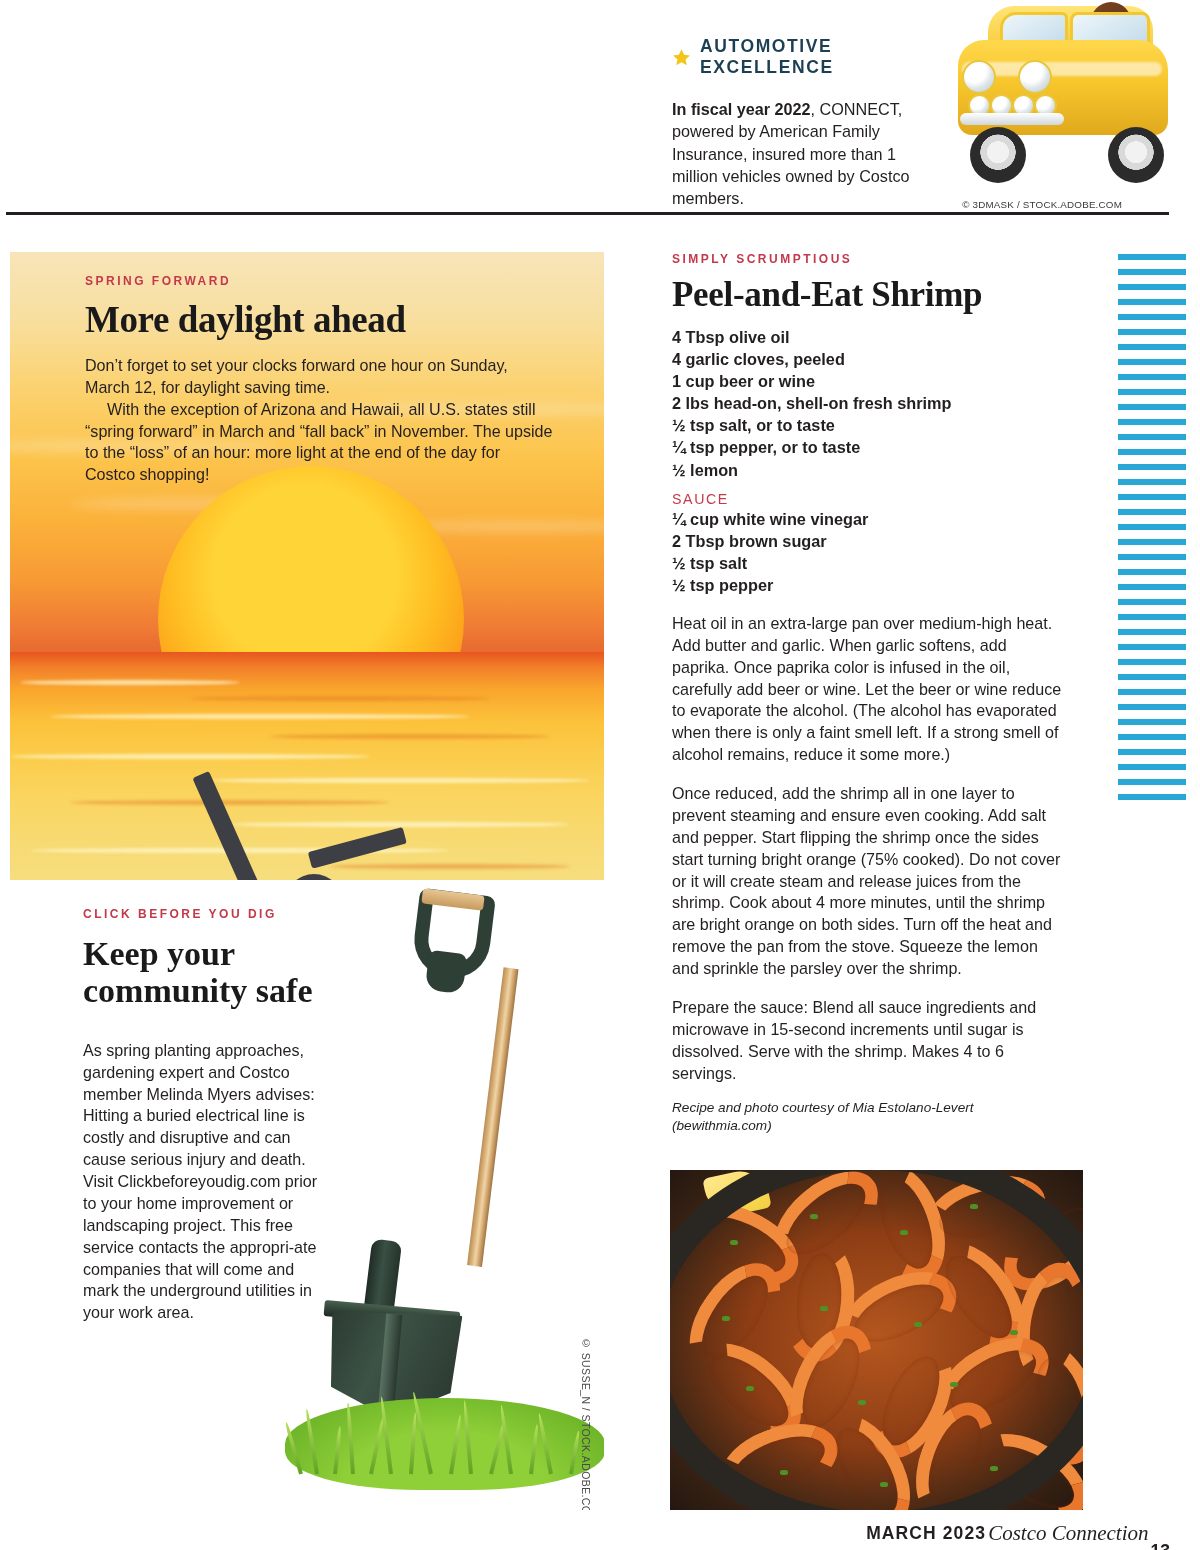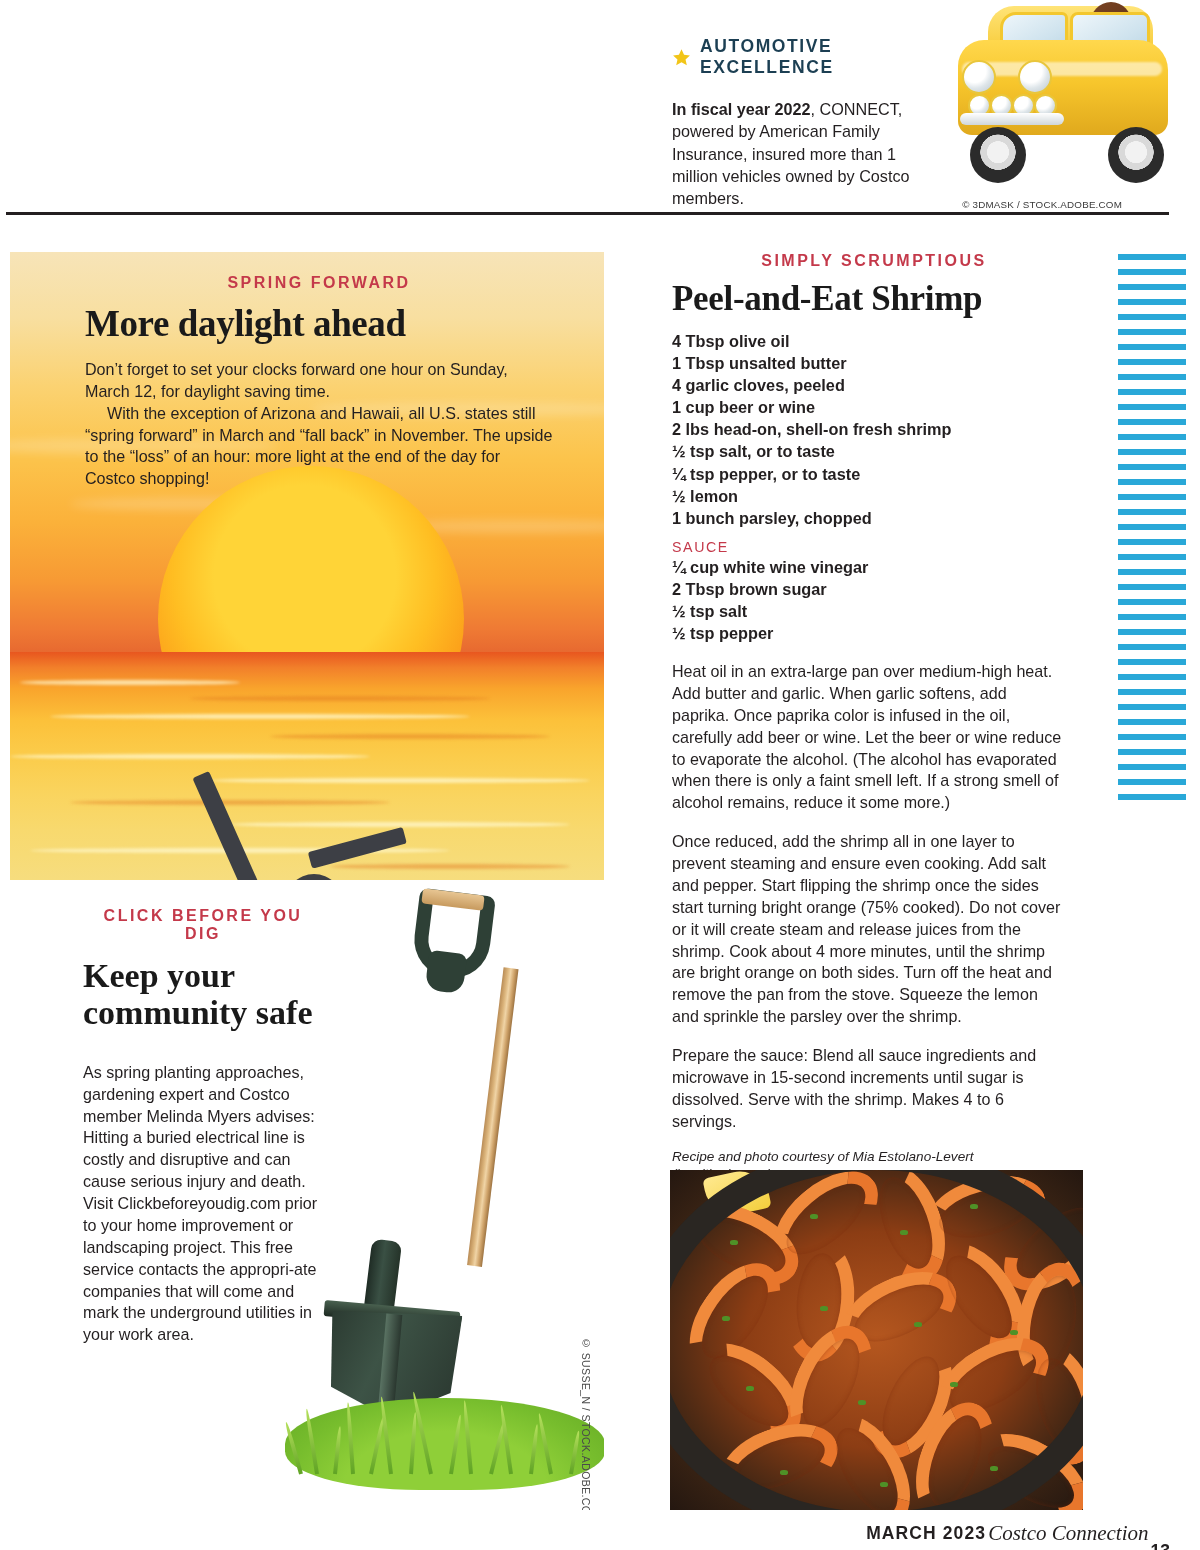--- a/index.html
+++ b/index.html
@@ -214,26 +214,25 @@
     transform: rotate(-15deg);
     transform-origin: 0% 50%;
     border-radius: 3px;
   }
   #daylight-text {
     position: absolute;
     left: 75px; top: 22px;
     width: 468px;
   }
   .kicker {
-    font-size: 16px;
+    font-size: 12px;
     letter-spacing: 2.5px;
     font-weight: 600;
     color: #c4394a;
     margin: 0 0 12px 0;
-    text-align: center;
   }
   .headline {
     font-family: "Liberation Serif", serif;
     font-weight: bold;
     color: #1a1a1a;
     margin: 0;
   }
   #daylight-headline {
     font-size: 37px;
     line-height: 1.06;
@@ -613,28 +612,26 @@
 
   <div id="dig-credit">© SUSSE_N / STOCK.ADOBE.COM</div>
 </div>
 
 <div id="recipe">
   <p class="kicker" id="recipe-kicker">SIMPLY SCRUMPTIOUS</p>
   <h2 class="headline" id="recipe-headline">Peel-and-Eat Shrimp</h2>
 
   <ul class="ingredients" id="ingredients-list">
       <li>4 Tbsp olive oil</li>
-      <li>1 Tbsp unsalted butter</li>
       <li>4 garlic cloves, peeled</li>
       <li>1 cup beer or wine</li>
       <li>2 lbs head-on, shell-on fresh shrimp</li>
       <li>½ tsp salt, or to taste</li>
       <li>¼ tsp pepper, or to taste</li>
       <li>½ lemon</li>
-      <li>1 bunch parsley, chopped</li>
     </ul>
 
   <p class="sauce-label">SAUCE</p>
   <ul class="ingredients" id="sauce-list">
       <li>¼ cup white wine vinegar</li>
       <li>2 Tbsp brown sugar</li>
       <li>½ tsp salt</li>
       <li>½ tsp pepper</li>
     </ul>
 

